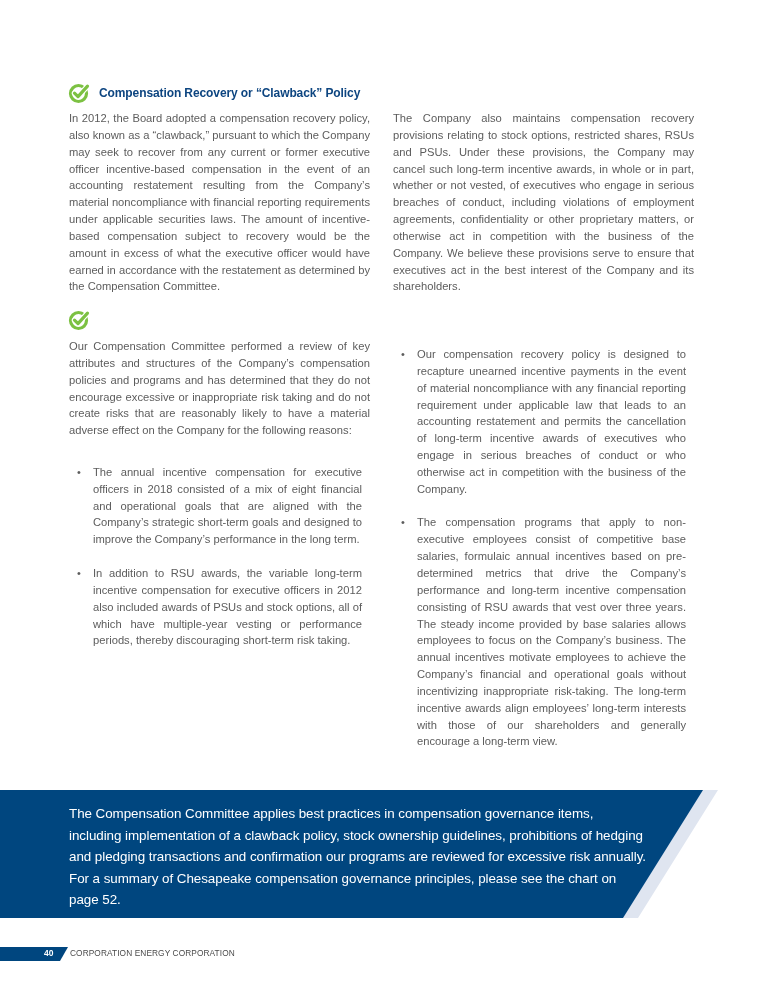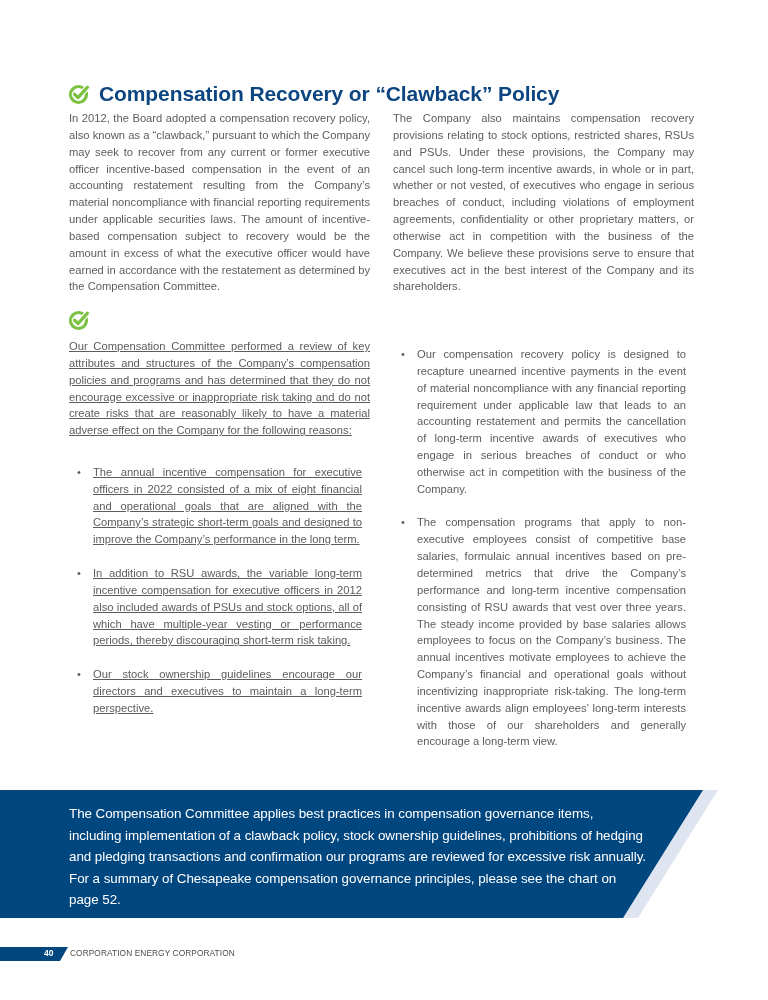--- a/index.html
+++ b/index.html
@@ -5,21 +5,21 @@
     html, body { margin: 0; padding: 0; }
     body {
       width: 768px; height: 1000px; position: relative; overflow: hidden;
       background: #ffffff;
       font-family: "Liberation Sans", sans-serif;
       color: #5a5a5a;
     }
     .section-heading {
       position: absolute; left: 68px;
       display: flex; align-items: center;
-      font-weight: bold; font-size: 21px; color: #0d4580;
+      font-weight: bold; font-size: 12px; color: #0d4580;
       letter-spacing: -0.1px;
     }
     .section-heading .check {
       width: 22px; height: 22px; margin-right: 9px; display: inline-block;
     }
     .col {
       position: absolute; width: 301px;
       font-size: 11.2px; line-height: 16.85px; text-align: justify;
       color: #5c5c5c;
     }
@@ -70,27 +70,26 @@
 <div class="section-heading" style="top:309px;">
   <span class="check">
     <svg width="22" height="22" viewBox="0 0 22 22">
       <circle cx="10.5" cy="11.5" r="8" fill="none" stroke="#7cc142" stroke-width="3.2"></circle>
       <path d="M6.5 11.2 L10 14.6 L19.5 4.2" fill="none" stroke="#ffffff" stroke-width="5.5" stroke-linecap="round" stroke-linejoin="round"></path>
       <path d="M6.5 11.2 L10 14.6 L19.5 4.2" fill="none" stroke="#7cc142" stroke-width="3.2" stroke-linecap="round" stroke-linejoin="round"></path>
     </svg>
   </span>
 </div>
 
-<div class="col" style="left:69px; top:338px;text-decoration:underline;">
+<div class="col" style="left:69px; top:338px;">
   <p>Our Compensation Committee performed a review of key attributes and structures of the Company’s compensation policies and programs and has determined that they do not encourage excessive or inappropriate risk taking and do not create risks that are reasonably likely to have a material adverse effect on the Company for the following reasons:</p>
   <div class="gap"></div>
   <ul>
-    <li>The annual incentive compensation for executive officers in 2022 consisted of a mix of eight financial and operational goals that are aligned with the Company’s strategic short-term goals and designed to improve the Company’s performance in the long term.</li>
+    <li>The annual incentive compensation for executive officers in 2018 consisted of a mix of eight financial and operational goals that are aligned with the Company’s strategic short-term goals and designed to improve the Company’s performance in the long term.</li>
     <li>In addition to RSU awards, the variable long-term incentive compensation for executive officers in 2012 also included awards of PSUs and stock options, all of which have multiple-year vesting or performance periods, thereby discouraging short-term risk taking.</li>
-    <li>Our stock ownership guidelines encourage our directors and executives to maintain a long-term perspective.</li>
   </ul>
 </div>
 
 <div class="col" style="left:393px; top:338px;">
   <ul>
     <li>Our compensation recovery policy is designed to recapture unearned incentive payments in the event of material noncompliance with any financial reporting requirement under applicable law that leads to an accounting restatement and permits the cancellation of long-term incentive awards of executives who engage in serious breaches of conduct or who otherwise act in competition with the business of the Company.</li>
     <li>The compensation programs that apply to non-executive employees consist of competitive base salaries, formulaic annual incentives based on pre-determined metrics that drive the Company’s performance and long-term incentive compensation consisting of RSU awards that vest over three years. The steady income provided by base salaries allows employees to focus on the Company’s business. The annual incentives motivate employees to achieve the Company’s financial and operational goals without incentivizing inappropriate risk-taking. The long-term incentive awards align employees’ long-term interests with those of our shareholders and generally encourage a long-term view.</li>
   </ul>
 </div>
 

